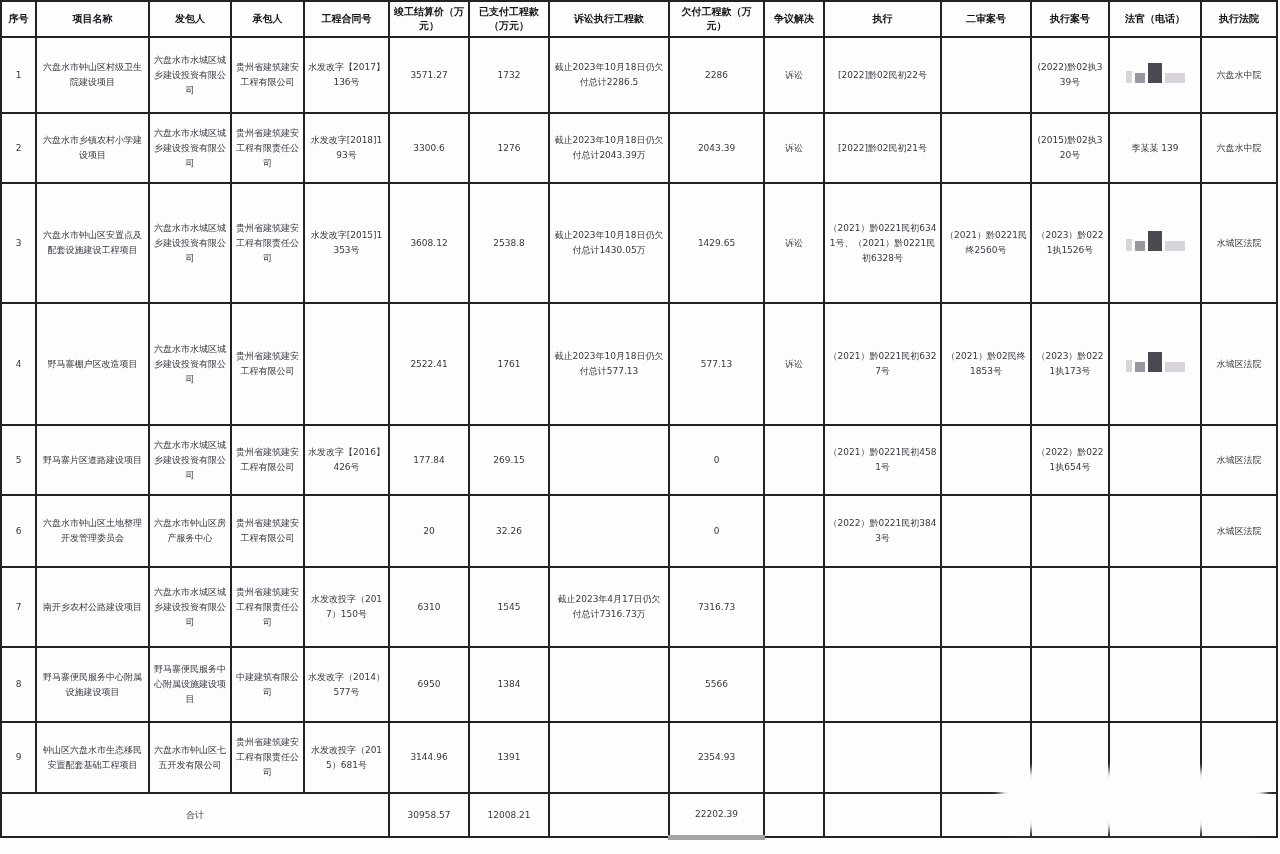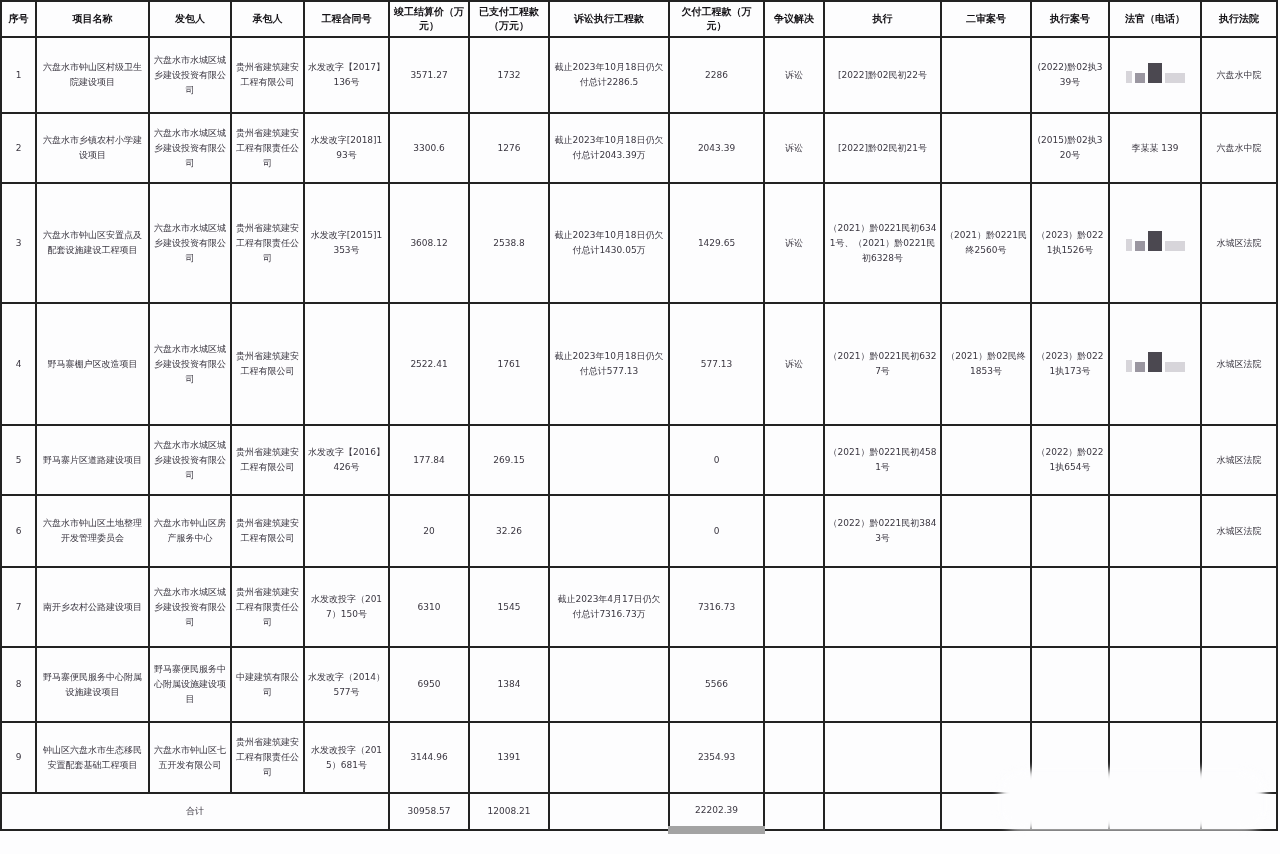--- a/index.html
+++ b/index.html
@@ -6,21 +6,21 @@
   body { width:1280px; height:854px; overflow:hidden; font-family:"DejaVu Sans", sans-serif; color:#1e1b22; }
   table.sheet { position:absolute; left:0; top:0; border-collapse:collapse; table-layout:fixed; width:1276px; }
   table.sheet td, table.sheet th {
     border:2px solid #222; text-align:center; vertical-align:middle;
     font-size:9px; line-height:15px; padding:1px 3px; overflow:hidden;
     color:#3a3640; font-weight:normal; word-break:break-all;
   }
   table.sheet th { font-weight:bold; color:#141216; font-size:10px; line-height:14px; }
   .num { font-size:9.5px; color:#4a4650; }
   .total td { font-weight:bold; color:#15131a; font-size:10.5px; }
-  .total td.owed { border-bottom:8px solid #a3a3a3;margin-top:12px; }
+  .total td.owed { border-bottom:5px solid #a3a3a3;margin-top:12px; }
   .redact { display:inline-flex; align-items:flex-end; gap:3px; }
   .redact i { display:inline-block; background:#9a96a0; }
   .redact i.d { background:#4b4850; }
   .redact i.l { background:#d7d5da; }
   .wipe { position:absolute; left:1000px; top:770px; width:265px; height:60px;
           background:#fdfdfe; filter:blur(4px); border-radius:20px; }
 </style>
 </head>
 <body>
 
@@ -223,21 +223,21 @@
         <td class="num">1391</td>
         <td></td>
         <td class="num">2354.93</td>
         <td></td>
         <td></td>
         <td></td>
         <td></td>
         <td></td>
         <td></td>
       </tr>
-      <tr class="total" style="height: 37px;">
+      <tr class="total" style="height: 44px;">
         <td colspan="5">合计</td>
         <td>30958.57</td>
         <td>12008.21</td>
         <td></td>
         <td class="owed">22202.39</td>
         <td></td>
         <td></td>
         <td></td>
         <td></td>
         <td></td>

